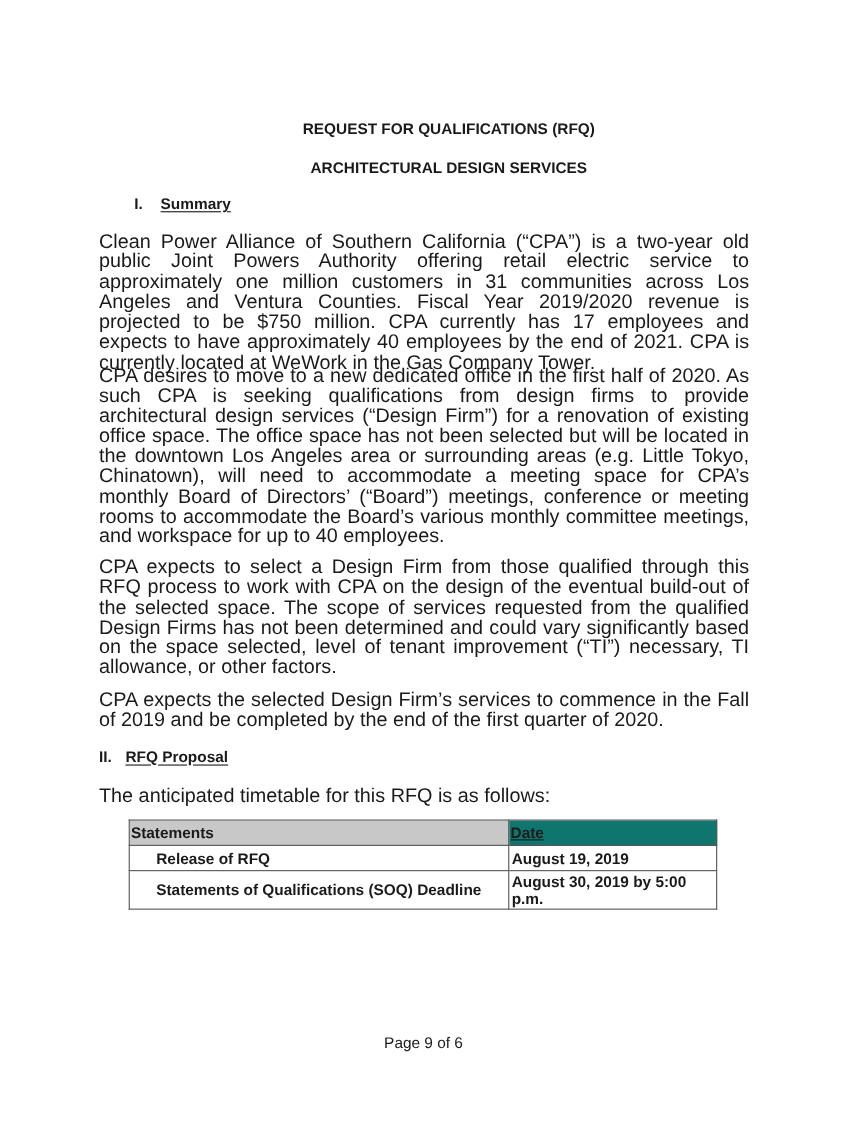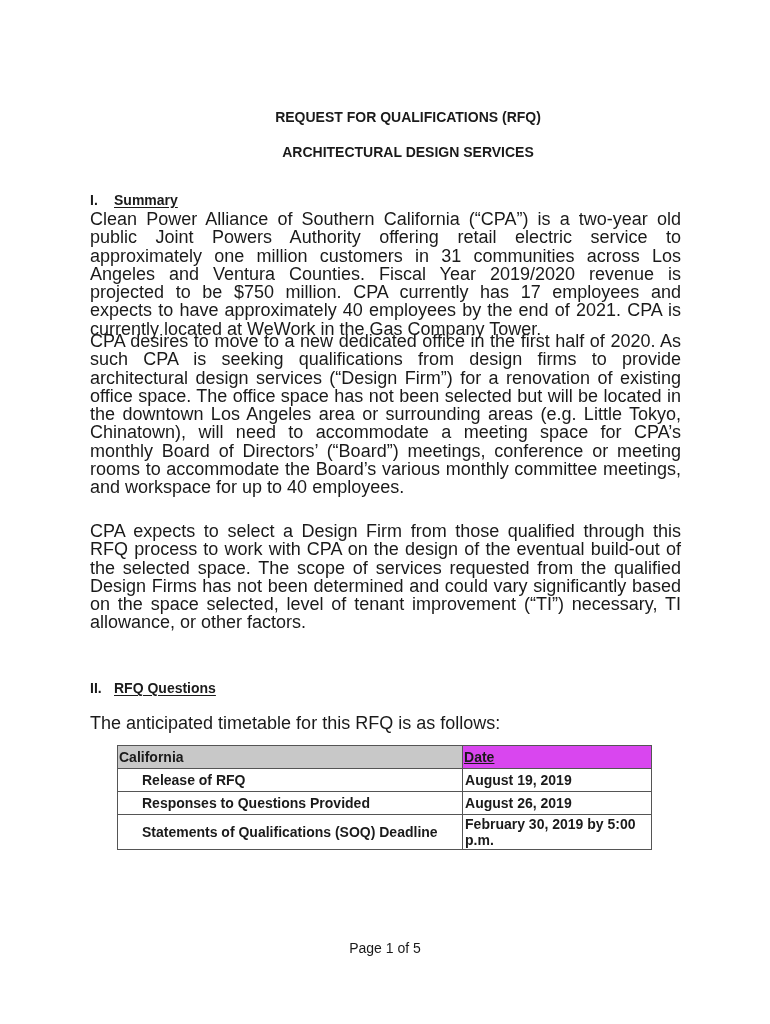--- a/index.html
+++ b/index.html
@@ -41,36 +41,36 @@
       font-size: 14px;
     }
     .heading .num {
       display: inline-block;
       width: 24px;
     }
     .heading .txt {
       text-decoration: underline;
       text-underline-offset: 2px;
     }
-    .h1 { top: 192px; }
+    .h1 { top: 177px; margin-left: 32px; }
     .h2 { top: 680px; }
 
     .para {
       position: absolute;
       left: 90px;
       width: 591px;
       font-size: 18px;
       line-height: 18.3px;
       text-align: justify;
       text-align-last: left;
     }
     .p1 { top: 210px; }
     .p2 { top: 332px; }
     .p3 { top: 472px; }
-    .p4 { top: 522px; }
+    .p4 { top: 506px; }
     .p5 { top: 627px; }
     .p6 { top: 714px; }
 
     table.timetable {
       position: absolute;
       left: 117px;
       top: 745px;
       width: 535px;
       border-collapse: collapse;
       font-size: 14px;
@@ -114,44 +114,41 @@
   <div class="title title-1">REQUEST FOR QUALIFICATIONS (RFQ)</div>
   <div class="title title-2">ARCHITECTURAL DESIGN SERVICES</div>
 
   <div class="heading h1">
     <span class="num">I.</span><span class="txt">Summary</span>
   </div>
 
   <div class="para p1">Clean Power Alliance of Southern California (“CPA”) is a two-year old public Joint Powers Authority offering retail electric service to approximately one million customers in 31 communities across Los Angeles and Ventura Counties. Fiscal Year 2019/2020 revenue is projected to be $750 million. CPA currently has 17 employees and expects to have approximately 40 employees by the end of 2021. CPA is currently located at WeWork in the Gas Company Tower.</div>
   <div class="para p2">CPA desires to move to a new dedicated office in the first half of 2020. As such CPA is seeking qualifications from design firms to provide architectural design services (“Design Firm”) for a renovation of existing office space. The office space has not been selected but will be located in the downtown Los Angeles area or surrounding areas (e.g. Little Tokyo, Chinatown), will need to accommodate a meeting space for CPA’s monthly Board of Directors’ (“Board”) meetings, conference or meeting rooms to accommodate the Board’s various monthly committee meetings, and workspace for up to 40 employees.</div>
   <div class="para p4">CPA expects to select a Design Firm from those qualified through this RFQ process to work with CPA on the design of the eventual build-out of the selected space. The scope of services requested from the qualified Design Firms has not been determined and could vary significantly based on the space selected, level of tenant improvement (“TI”) necessary, TI allowance, or other factors.</div>
+  <div class="para p5">CPA expects the selected Design Firm’s services to commence in the Fall of 2019 and be completed by the end of the first quarter of 2020.</div>
 
   <div class="heading h2">
-    <span class="num">II.</span><span class="txt">RFQ Questions</span>
+    <span class="num">II.</span><span class="txt">RFQ Proposal</span>
   </div>
 
   <div class="para p6">The anticipated timetable for this RFQ is as follows:</div>
 
   <table class="timetable">
     <thead>
       <tr>
-        <th class="col-desc" style="background: rgb(200, 200, 200);">California</th>
-        <th class="col-date" style="background: #d946ef; text-decoration: underline;">Date</th>
+        <th class="col-desc" style="background: rgb(200, 200, 200);">Statements</th>
+        <th class="col-date" style="background: #0f766e; text-decoration: underline;">Date</th>
       </tr>
     </thead>
     <tbody>
       <tr class="r-single">
         <td class="desc">Release of RFQ</td>
         <td class="date">August 19, 2019</td>
       </tr>
-      <tr class="r-single">
-        <td class="desc">Responses to Questions Provided</td>
-        <td class="date">August 26, 2019</td>
-      </tr>
       <tr class="r-double bold">
         <td class="desc">Statements of Qualifications (SOQ) Deadline</td>
-        <td class="date">February 30, 2019 by 5:00 p.m.</td>
+        <td class="date">August 30, 2019 by 5:00 p.m.</td>
       </tr>
     </tbody>
   </table>
 
-  <div class="footer">Page 1 of 5</div>
+  <div class="footer">Page 9 of 6</div>
 </div>
 
 </body></html>

